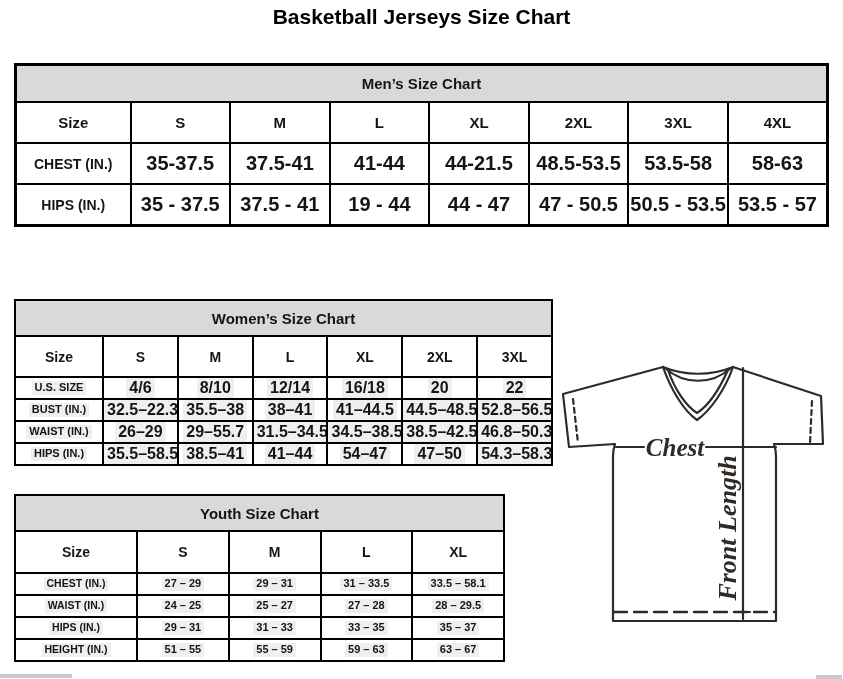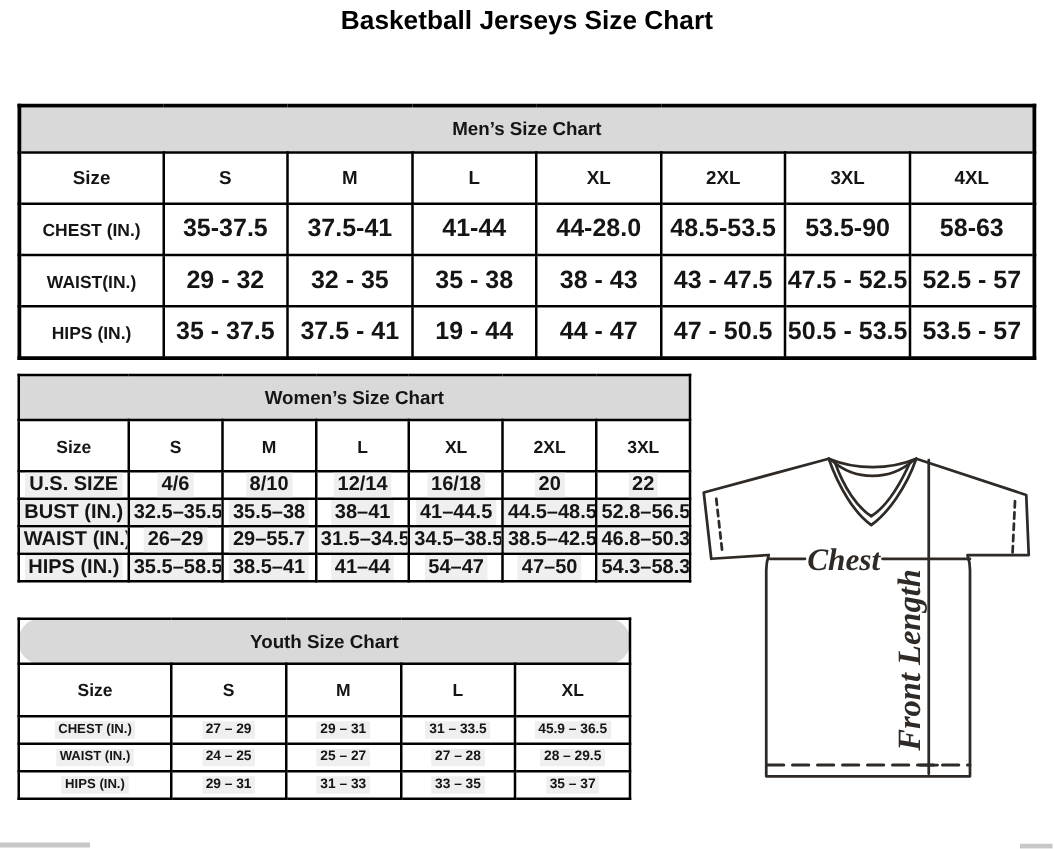--- a/index.html
+++ b/index.html
@@ -13,37 +13,37 @@
   }
   table.size-table{
     position:absolute;border-collapse:collapse;table-layout:fixed;background:#fff;
   }
   table.size-table th, table.size-table td{
     border:2px solid #000;text-align:center;vertical-align:middle;
     font-weight:bold;padding:0;color:#151515;overflow:hidden;white-space:nowrap;
   }
   th.band{background:#d9d9d9;font-size:15px;color:#000;}
   
-  #mens{left:14px;top:63px;width:815px;border:3px solid #000;margin-top:20px;}
+  #mens{left:14px;top:63px;width:815px;border:3px solid #000;}
   #mens col.label-col{width:115px;}
   #mens th.band{height:35px;}
   #mens tr.size-row th{height:39px;font-size:15px;}
   #mens tr.data-row th, #mens tr.data-row td{height:39px;font-size:20px;}
   #mens tr.data-row th{font-size:14px;}
   
   #womens{left:14px;top:299px;width:539px;border:2px solid #0ea5e9;}
   #womens col.label-col{width:88px;}
   #womens th.band{height:34px;}
   #womens tr.size-row th{height:39px;font-size:14px;}
   #womens tr.data-row th, #womens tr.data-row td{height:20px;font-size:16px;}
-  #womens tr.data-row th{font-size:16px;}
+  #womens tr.data-row th{font-size:11px;}
   
   #youth{left:14px;top:494px;width:491px;border:2px solid #000;}
   #youth col.label-col{width:122px;}
-  #youth th.band{height:34px;border-radius:17px;}
+  #youth th.band{height:34px;}
   #youth tr.size-row th{height:40px;font-size:14px;}
   #youth tr.data-row th, #youth tr.data-row td{height:20px;font-size:11px;}
   #youth tr.data-row th{font-size:10.5px;}
   
   .hl{background:#efefef;padding:0 3px;display:inline-block;line-height:1.25;}
   
   .jersey{position:absolute;left:560px;top:363px;width:270px;height:263px;}
   .jersey text{
     font-family:"Liberation Serif", serif;font-style:italic;font-weight:bold;fill:#2f2a26;
   }
@@ -82,34 +82,24 @@
           <th>XL</th>
           <th>2XL</th>
           <th>3XL</th>
           <th>4XL</th>
         </tr>
         <tr class="data-row">
           <th>CHEST (IN.)</th>
           <td>35-37.5</td>
           <td>37.5-41</td>
           <td>41-44</td>
-          <td>44-28.0</td>
+          <td>44-21.5</td>
           <td>48.5-53.5</td>
-          <td>53.5-90</td>
+          <td>53.5-58</td>
           <td>58-63</td>
-        </tr>
-        <tr class="data-row">
-          <th>WAIST(IN.)</th>
-          <td>29 - 32</td>
-          <td>32 - 35</td>
-          <td>35 - 38</td>
-          <td>38 - 43</td>
-          <td>43 - 47.5</td>
-          <td>47.5 - 52.5</td>
-          <td>52.5 - 57</td>
         </tr>
         <tr class="data-row">
           <th>HIPS (IN.)</th>
           <td>35 - 37.5</td>
           <td>37.5 - 41</td>
           <td>19 - 44</td>
           <td>44 - 47</td>
           <td>47 - 50.5</td>
           <td>50.5 - 53.5</td>
           <td>53.5 - 57</td>
@@ -144,21 +134,21 @@
           <th><span class="hl">U.S. SIZE</span></th>
           <td><span class="hl">4/6</span></td>
           <td><span class="hl">8/10</span></td>
           <td><span class="hl">12/14</span></td>
           <td><span class="hl">16/18</span></td>
           <td><span class="hl">20</span></td>
           <td><span class="hl">22</span></td>
         </tr>
         <tr class="data-row">
           <th><span class="hl">BUST (IN.)</span></th>
-          <td><span class="hl">32.5–35.5</span></td>
+          <td><span class="hl">32.5–22.3</span></td>
           <td><span class="hl">35.5–38</span></td>
           <td><span class="hl">38–41</span></td>
           <td><span class="hl">41–44.5</span></td>
           <td><span class="hl">44.5–48.5</span></td>
           <td><span class="hl">52.8–56.5</span></td>
         </tr>
         <tr class="data-row">
           <th><span class="hl">WAIST (IN.)</span></th>
           <td><span class="hl">26–29</span></td>
           <td><span class="hl">29–55.7</span></td>
@@ -196,36 +186,43 @@
           <th>S</th>
           <th>M</th>
           <th>L</th>
           <th>XL</th>
         </tr>
         <tr class="data-row">
           <th><span class="hl">CHEST (IN.)</span></th>
           <td><span class="hl">27 – 29</span></td>
           <td><span class="hl">29 – 31</span></td>
           <td><span class="hl">31 – 33.5</span></td>
-          <td><span class="hl">45.9 – 36.5</span></td>
+          <td><span class="hl">33.5 – 58.1</span></td>
         </tr>
         <tr class="data-row">
           <th><span class="hl">WAIST (IN.)</span></th>
           <td><span class="hl">24 – 25</span></td>
           <td><span class="hl">25 – 27</span></td>
           <td><span class="hl">27 – 28</span></td>
           <td><span class="hl">28 – 29.5</span></td>
         </tr>
         <tr class="data-row">
           <th><span class="hl">HIPS (IN.)</span></th>
           <td><span class="hl">29 – 31</span></td>
           <td><span class="hl">31 – 33</span></td>
           <td><span class="hl">33 – 35</span></td>
           <td><span class="hl">35 – 37</span></td>
         </tr>
+        <tr class="data-row">
+          <th><span class="hl">HEIGHT (IN.)</span></th>
+          <td><span class="hl">51 – 55</span></td>
+          <td><span class="hl">55 – 59</span></td>
+          <td><span class="hl">59 – 63</span></td>
+          <td><span class="hl">63 – 67</span></td>
+        </tr>
       </tbody>
     </table>
 
   <svg class="jersey" viewBox="0 0 270 263">
     <g fill="none" stroke="#2f2a26" stroke-width="2.2" stroke-linejoin="round" stroke-linecap="round">
 
       <path d="M103,4 L3,31 L9,84 L55,81 Q53,87 53,93 L53,258 L216,258 L216,93 Q216,87 214,81 L263,81 L261,33 L173,4"></path>
 
       <path d="M103,4 C125,13 151,13 173,4"></path>
       <path d="M105,5 C124,22 152,22 171,5"></path>

